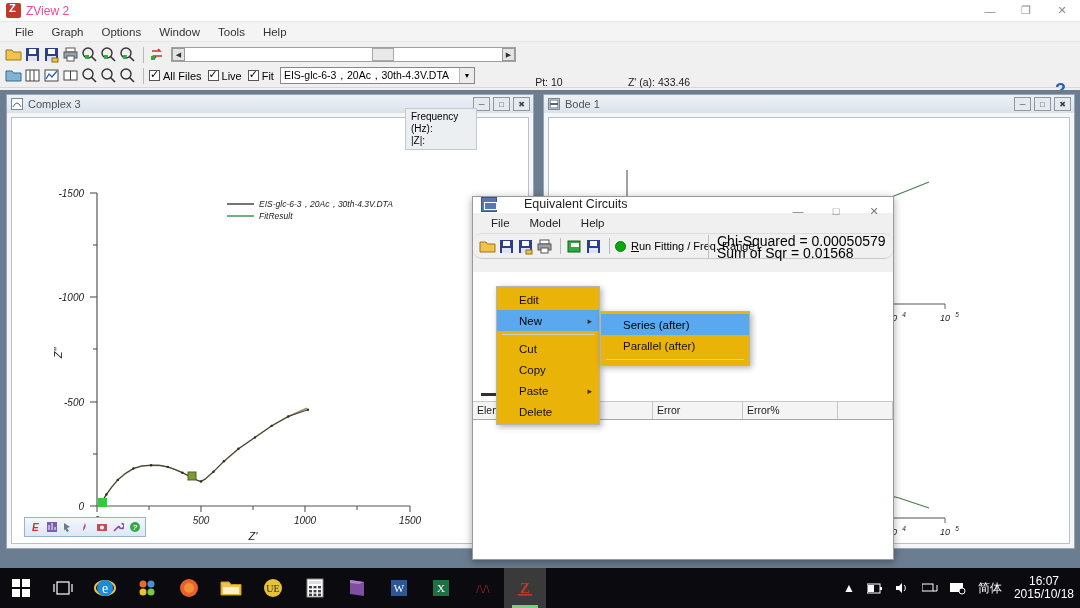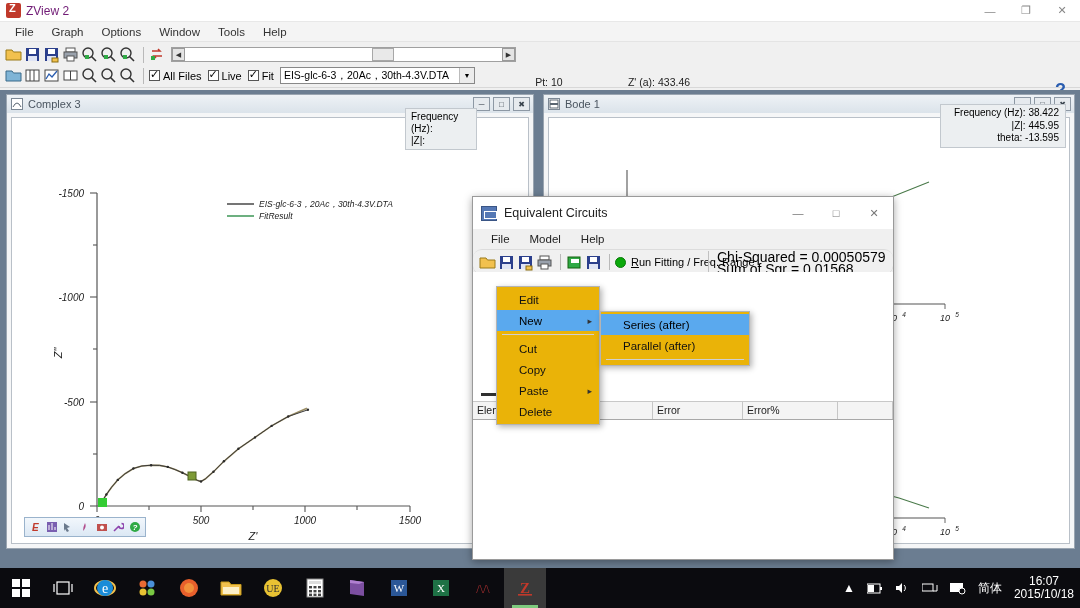--- a/index.html
+++ b/index.html
@@ -11,21 +11,21 @@
     position:relative;
   }
 
   
   #app { position:absolute; left:0; top:0; width:1080px; height:568px; background:#f0f0f0; }
 
   .titlebar { height:22px; background:#fff; display:flex; align-items:center; border-bottom:1px solid #e8e8e8; }
   .tb-icon { width:15px; height:15px; margin-left:6px; margin-right:5px; background:#c0392b;
              border-radius:2px; position:relative; }
   .tb-icon::after { content:"Z"; position:absolute; left:3px; top:-1px; color:#fff; font-weight:bold; font-size:11px; }
-  .tb-title { font-size:12px; color:#701a75; }
+  .tb-title { font-size:12px; color:#ec4899; }
   .tb-buttons { margin-left:auto; display:flex; height:22px; }
   .tb-btn { width:36px; height:22px; display:flex; align-items:center; justify-content:center;
             color:#888; font-size:11px; }
 
   .menubar { height:20px; background:#f4f4f4; display:flex; align-items:center; padding-left:6px;
              border-bottom:1px solid #e4e4e4; }
   .menubar span { padding:2px 9px; font-size:11.5px; color:#333; }
 
   .toolwrap { background:#f0f0f0; border-bottom:1px solid #d8d8d8; padding:2px 0 2px 0; position:relative; height:46px;}
   .toolrow { display:flex; align-items:center; height:21px; padding-left:5px; }
@@ -79,21 +79,21 @@
 
   .floattool { position:absolute; left:12px; bottom:6px; width:122px; height:20px;
                background:linear-gradient(#f2f7fc,#dce8f4); border:1px solid #9ab3cc;
                display:flex; align-items:center; padding-left:4px; }
   .ft-ico { width:13px; height:13px; margin-right:4px; display:flex; align-items:center;
             justify-content:center; font-size:10px; font-weight:bold; }
 
   
   #eqdlg { position:absolute; left:472px; top:106px; width:422px; height:364px;
            background:#f0f0f0; border:1px solid #9a9a9a; box-shadow:0 2px 8px rgba(0,0,0,.35); }
-  .eq-title { height:32px; background:#fff; display:flex; align-items:center; }
+  .eq-title { height:16px; background:#fff; display:flex; align-items:flex-start;gap:20px; }
   .eq-ico { width:16px; height:15px; margin-left:8px; margin-right:7px; background:#5578b5;
             border:1px solid #3a5585; position:relative; }
   .eq-ico::after { content:""; position:absolute; left:2px; top:4px; width:11px; height:6px;
                    border:1px solid #fff; }
   .eq-name { font-size:12.5px; color:#222; }
   .eq-btns { margin-left:auto; display:flex; }
   .eq-b { width:38px; height:28px; display:flex; align-items:center; justify-content:center;
           font-size:11px; color:#777; }
   .eq-menu { height:20px; display:flex; align-items:center; padding-left:8px; background:#f0f0f0; }
   .eq-menu span { padding:2px 10px; font-size:11.5px; color:#222; }
@@ -508,35 +508,20 @@
               <text x="408" y="413" font-size="6.5">5</text>
           </g>
           <polyline points="80,290 110,300 140,312 170,326 200,340 230,352 260,360 290,366 320,372 350,380 380,390" fill="none" stroke="#4a7a4a" stroke-width="1.1"></polyline>
           <path d="M205,325 L218,345" stroke="#8a8a8a" stroke-width="1"></path>
           <text x="237" y="432" text-anchor="middle" font-size="11" fill="#222" font-family="Liberation Sans, sans-serif">Frequency (Hz)</text>
           <text x="20" y="84" font-size="8" fill="#222" font-family="Liberation Sans, sans-serif">EIS-glc-6-3，20Ac，30th-4.3V.DTA</text>
         </svg>
       </div>
     </div>
 
-    <div style="position:absolute;left:940px;top:14px;background:#eceff1;border:1px solid #c2c8ce;
-                padding:2px 6px;font-size:10px;line-height:12.5px;text-align:right;width:126px;">
-      <div>
-        <span>Frequency (Hz):</span>
-        <span>38.422</span>
-      </div>
-      <div>
-        <span>|Z|:</span>
-        <span>445.95</span>
-      </div>
-      <div>
-        <span>theta:</span>
-        <span>-13.595</span>
-      </div>
-    </div>
 
     <div style="position:absolute;left:405px;top:18px;background:#eceff1;border:1px solid #c2c8ce;
                 padding:2px 5px;font-size:10px;line-height:12px;width:72px;overflow:hidden;">
       <div>Frequency (Hz):</div>
       <div>|Z|:</div>
     </div>
 
     <div id="eqdlg">
       <div class="eq-title">
         <span class="eq-ico"></span>

